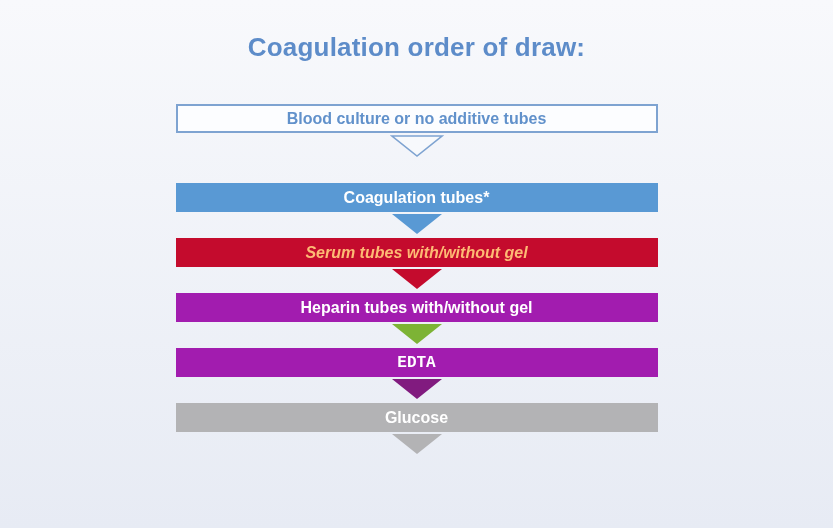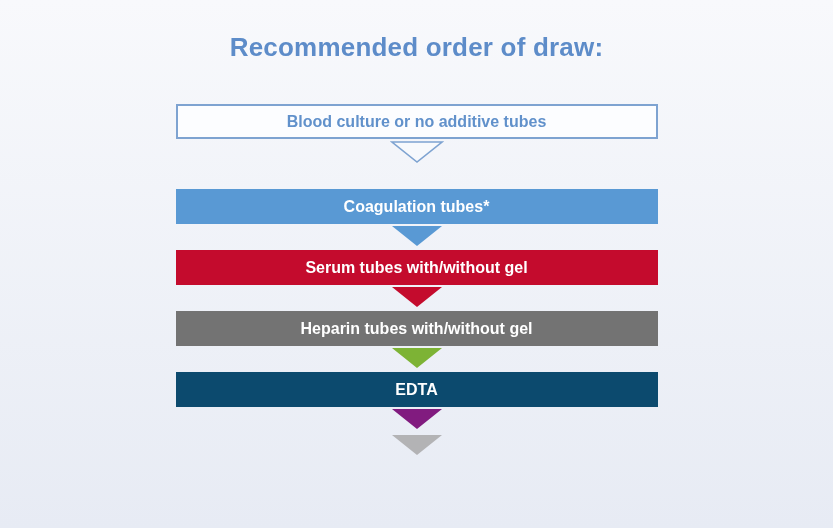--- a/index.html
+++ b/index.html
@@ -19,70 +19,71 @@
     font-size: 26px;
     font-weight: bold;
     letter-spacing: 0.2px;
   }
   .flow {
     width: 482px;
     margin: 41px auto 0 auto;
   }
   .flow-box {
     box-sizing: border-box;
-    height: 35px;
+    height: 29px;
     width: 482px;
     display: flex;
     align-items: center;
     justify-content: center;
     font-size: 16px;
     font-weight: bold;
   }
   .arrow-wrap {
     height: 26px;
     display: flex;
     align-items: center;
     justify-content: center;
   }
   svg { display: block; }
 </style>
 </head>
 <body style="background: linear-gradient(rgb(248, 249, 252) 0%, rgb(231, 235, 244) 100%);">
 
-<h1 class="page-title" style="color: rgb(93, 140, 201);">Recommended order of draw:</h1>
+<h1 class="page-title" style="color: rgb(93, 140, 201);">Coagulation order of draw:</h1>
 
 <div class="flow">
     <div class="flow-box" style="background: rgb(252, 253, 255); color: rgb(97, 145, 203); border: 2px solid rgb(126, 163, 209);">Blood culture or no additive tubes</div>
     <div class="arrow-wrap">
       <svg width="54" height="24" viewBox="0 0 54 24">
         <polygon points="2,2 52,2 27,22" fill="#f7f9fc" stroke="#7ea3d1" stroke-width="1.6"></polygon>
       </svg>
     </div>
     <div class="flow-box" style="background: rgb(89, 153, 212); color: rgb(255, 255, 255); margin-top: 24px;">Coagulation tubes*</div>
     <div class="arrow-wrap">
       <svg width="54" height="24" viewBox="0 0 54 24">
         <polygon points="2,1 52,1 27,21" fill="#5999d4"></polygon>
       </svg>
     </div>
-    <div class="flow-box" style="background: rgb(196, 11, 45); color: #ffffff;">Serum tubes with/without gel</div>
+    <div class="flow-box" style="background: rgb(196, 11, 45); color: #fdba74; font-style: italic;">Serum tubes with/without gel</div>
     <div class="arrow-wrap">
       <svg width="54" height="24" viewBox="0 0 54 24">
         <polygon points="2,1 52,1 27,21" fill="#c40b2d"></polygon>
       </svg>
     </div>
-    <div class="flow-box" style="background: #737373; color: rgb(255, 255, 255);">Heparin tubes with/without gel</div>
+    <div class="flow-box" style="background: #a21caf; color: rgb(255, 255, 255);">Heparin tubes with/without gel</div>
     <div class="arrow-wrap">
       <svg width="54" height="24" viewBox="0 0 54 24">
         <polygon points="2,1 52,1 27,21" fill="#7db335"></polygon>
       </svg>
     </div>
-    <div class="flow-box" style="background: #0c4a6e; color: rgb(255, 255, 255);">EDTA</div>
+    <div class="flow-box" style="background: #a21caf; color: rgb(255, 255, 255); font-family: Liberation Mono, monospace;">EDTA</div>
     <div class="arrow-wrap">
       <svg width="54" height="24" viewBox="0 0 54 24">
         <polygon points="2,1 52,1 27,21" fill="#811b7f"></polygon>
       </svg>
     </div>
+    <div class="flow-box" style="background: rgb(179, 179, 181); color: rgb(255, 255, 255);">Glucose</div>
     <div class="arrow-wrap">
       <svg width="54" height="24" viewBox="0 0 54 24">
         <polygon points="2,1 52,1 27,21" fill="#b3b3b5"></polygon>
       </svg>
     </div>
   </div>
 
 </body></html>

